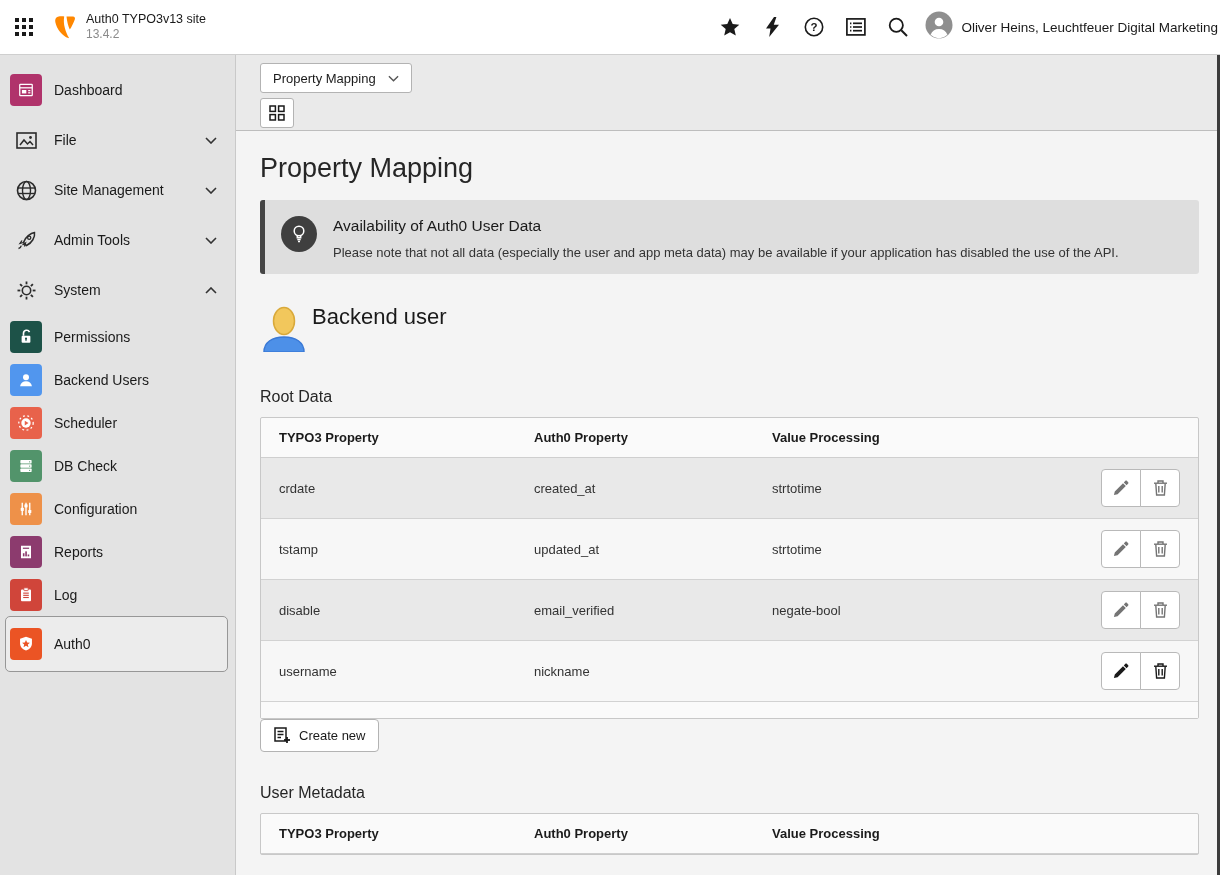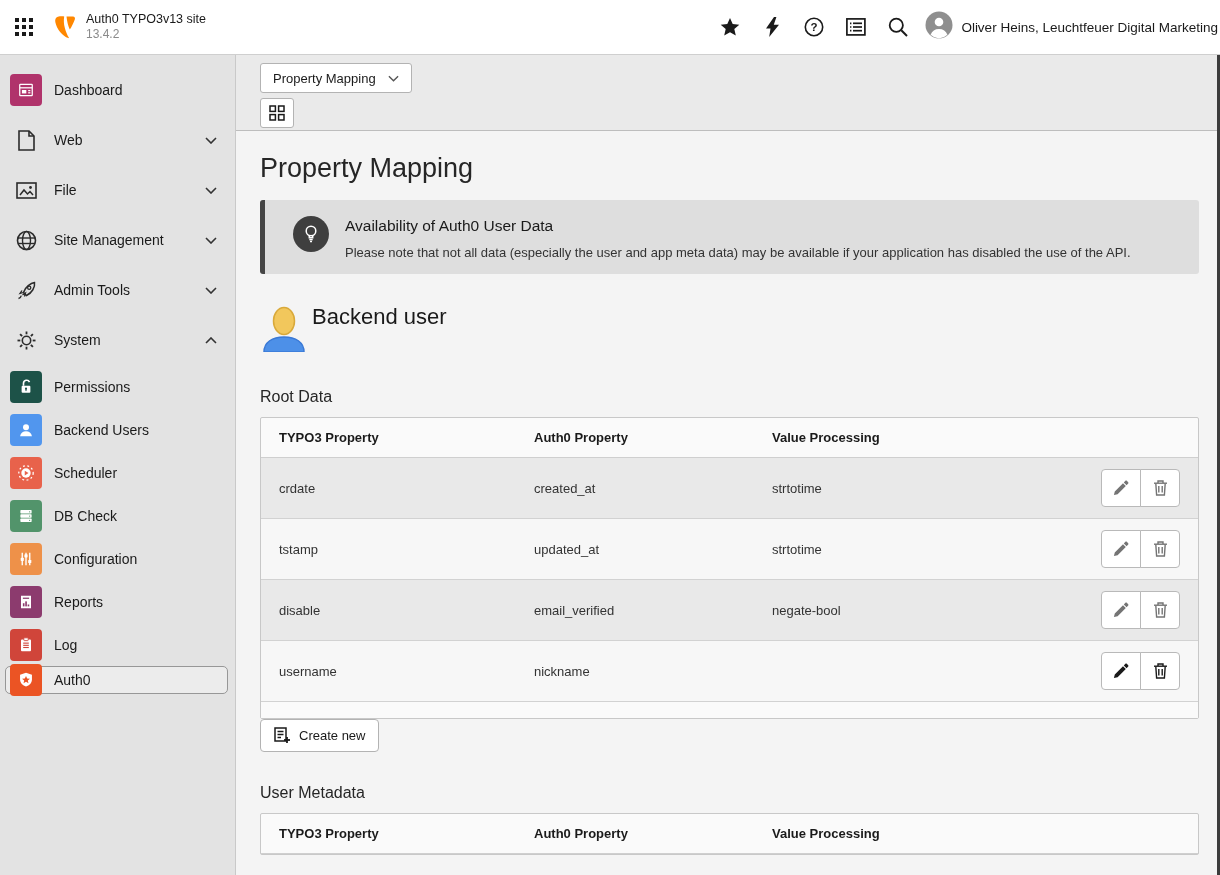--- a/index.html
+++ b/index.html
@@ -22,29 +22,29 @@
   .tb-username{font-size:13.5px;color:#1a1a1a;white-space:nowrap;}
   
   .layout{display:flex;height:820px;}
   .sidebar{width:236px;box-sizing:border-box;background:#e3e3e3;border-right:1px solid #c9c9c9;padding-top:10px;overflow:hidden;flex:none;}
   .nav-item{height:50px;display:flex;align-items:center;padding:0 10px;cursor:pointer;box-sizing:border-box;}
   .nav-sub{height:43px;}
   .icon-slot{width:32px;height:32px;display:flex;align-items:center;justify-content:center;flex:none;}
   .mod-icon{width:32px;height:32px;border-radius:4px;display:flex;align-items:center;justify-content:center;flex:none;}
   .nav-label{margin-left:12px;font-size:14px;color:#1a1a1a;flex:1;}
   .nav-chev{margin-right:8px;display:flex;}
-  .nav-sub.selected{background:#ececec;border:1px solid #979797;border-radius:5px;margin:0 7px 0 5px;padding:0 4px;height:28px;}
+  .nav-sub.selected{background:#ececec;border:1px solid #979797;border-radius:5px;margin:0 7px 0 5px;padding:0 4px;height:56px;}
   
   .content{flex:1;display:flex;flex-direction:column;min-width:0;}
   .docheader{height:76px;box-sizing:border-box;background:#eaeaea;border-bottom:1px solid #bdbdbd;padding:8px 24px 0;flex:none;}
   .dd-btn{height:30px;background:#fff;border:1px solid #b3b3b3;border-radius:3px;padding:0 12px;font-size:13px;color:#1a1a1a;display:inline-flex;align-items:center;gap:12px;cursor:pointer;font-family:inherit;}
   .grid2-btn{margin-top:5px;width:34px;height:30px;background:#fff;border:1px solid #b3b3b3;border-radius:3px;display:flex;align-items:center;justify-content:center;cursor:pointer;}
   .module-body{flex:1;background:#f4f4f4;padding:14px 21px 0 24px;overflow:hidden;}
   h1{font-size:27px;font-weight:500;color:#262626;margin:8px 0 16px;}
-  .callout{background:#dedede;border-left:5px solid #454545;border-radius:3px;padding:14px 28px;display:flex;gap:16px;align-items:flex-start;}
+  .callout{background:#dedede;border-left:5px solid #454545;border-radius:3px;padding:14px 16px;display:flex;gap:16px;align-items:flex-start;}
   .callout-icon{width:36px;height:36px;border-radius:50%;background:#3f3f3f;flex:none;display:flex;align-items:center;justify-content:center;margin-top:2px;}
   .callout-title{font-size:15.5px;font-weight:400;color:#1a1a1a;margin:3px 0 10px;}
   .callout-body{font-size:13px;color:#333;}
   .section-head{display:flex;margin-top:30px;}
   .section-head h2{font-size:22px;font-weight:500;color:#1a1a1a;margin:0 0 0 4px;}
   h3{font-size:16px;font-weight:400;color:#262626;margin:32px 0 11px;}
   table{width:100%;border-collapse:separate;border-spacing:0;background:#fafafa;border:1px solid #c8c8c8;border-radius:2px;font-size:13px;}
   thead th{text-align:left;font-weight:700;color:#1a1a1a;padding:12px 18px;border-bottom:1px solid #cfcfcf;}
   th.col-1{width:219px;} th.col-2{width:202px;} th.col-actions{width:104px;}
   tbody td{padding:16px 18px;border-bottom:1px solid #d2d2d2;vertical-align:middle;color:#333;}
@@ -151,34 +151,20 @@
           <rect x="6" y="7" width="20" height="18" rx="1" fill="none" stroke="#fff" stroke-width="2"></rect>
           <line x1="6" y1="12.5" x2="26" y2="12.5" stroke="#fff" stroke-width="2"></line>
           <rect x="9.5" y="16" width="7" height="5.5" fill="#fff"></rect>
           <line x1="19.5" y1="17" x2="23" y2="17" stroke="#fff" stroke-width="2"></line>
           <line x1="19.5" y1="20.5" x2="23" y2="20.5" stroke="#fff" stroke-width="2"></line>
         </svg>
       </span>
       <span class="nav-label">Dashboard</span>
     </div>
 
-    <div class="nav-item">
-      <span class="icon-slot">
-        <svg width="19" height="21" viewBox="0 0 19 21">
-            <path d="M2 1h10l5 5v14H2z" fill="none" stroke="#2b2b2b" stroke-width="1.6"></path>
-            <path d="M12 1v5h5" fill="none" stroke="#2b2b2b" stroke-width="1.6"></path>
-          </svg>
-      </span>
-      <span class="nav-label">Web</span>
-      <span class="nav-chev">
-        <svg width="12" height="7" viewBox="0 0 12 7">
-            <polyline points="1,1 6,6 11,1" fill="none" stroke="#333" stroke-width="1.6"></polyline>
-          </svg>
-      </span>
-    </div>
 
     <div class="nav-item">
       <span class="icon-slot">
         <svg width="21" height="17" viewBox="0 0 21 17">
             <rect x="1" y="1" width="19" height="15" fill="none" stroke="#2b2b2b" stroke-width="1.6"></rect>
             <path d="M4 13l4-5 3.5 4 2.5-2.5 3 3.5" fill="none" stroke="#2b2b2b" stroke-width="1.5"></path>
             <circle cx="14.5" cy="5.5" r="1.4" fill="#2b2b2b"></circle>
           </svg>
       </span>
       <span class="nav-label">File</span>

